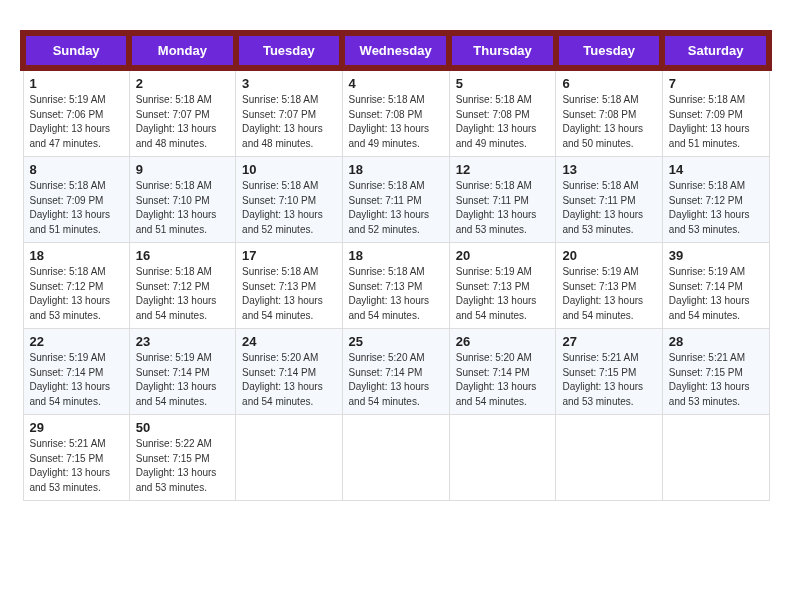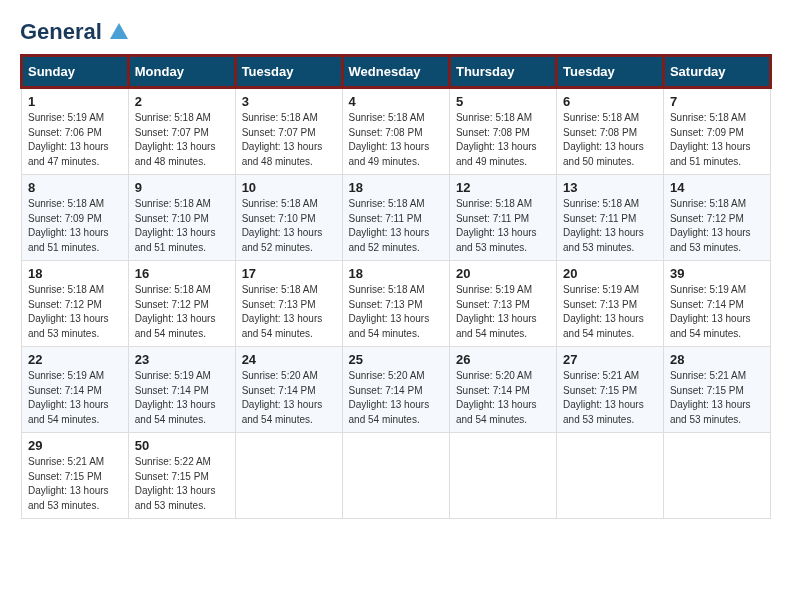--- a/index.html
+++ b/index.html
@@ -43,27 +43,27 @@
     .location-title {
       font-size: 15px;
       color: #444;
     }
     .calendar {
       width: 100%;
       border-collapse: collapse;
       font-size: 10px;
     }
     .calendar th {
-      background-color: #0c4a6e;
+      background-color: #6d28d9;
       color: #fff;
       padding: 7px 5px;
-      text-align: left;
+      text-align: center;
       font-size: 13px;
       font-weight: bold;
-      border: 3px solid #7f1d1d;
+      border: 6px solid #7f1d1d;
     }
     .calendar td {
       vertical-align: top;
       border: 1px solid #ddd;
       padding: 5px 6px;
       width: 108px;
       min-height: 80px;
       background: #fff;
     }
     .calendar tr:nth-child(even) td {
@@ -84,27 +84,20 @@
     .empty-cell {
       background: #f9f9f9;
     }
   </style>
 </head>
 <body>
 
 <div class="header-area">
   <div class="logo">
     <div>
-      <div style="display:flex;align-items:center;">
-        <span class="logo-text">General
-          <svg class="logo-icon" viewBox="0 0 20 18" style="display:inline-block;vertical-align:middle;">
-            <polygon points="0,18 10,0 20,18" fill="#4a9fd4"></polygon>
-          </svg>
-        </span>
-      </div>
     </div>
   </div>
   <div class="title-area">
     <div class="month-title"></div>
     <div class="location-title"></div>
   </div>
 </div>
 
 <table class="calendar">
   <thead>

